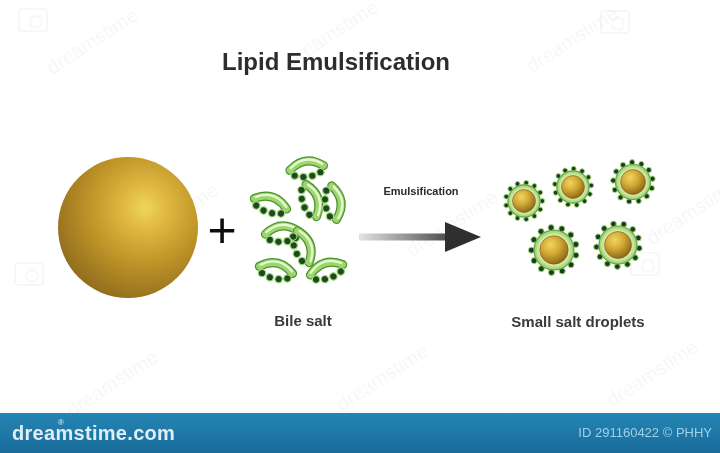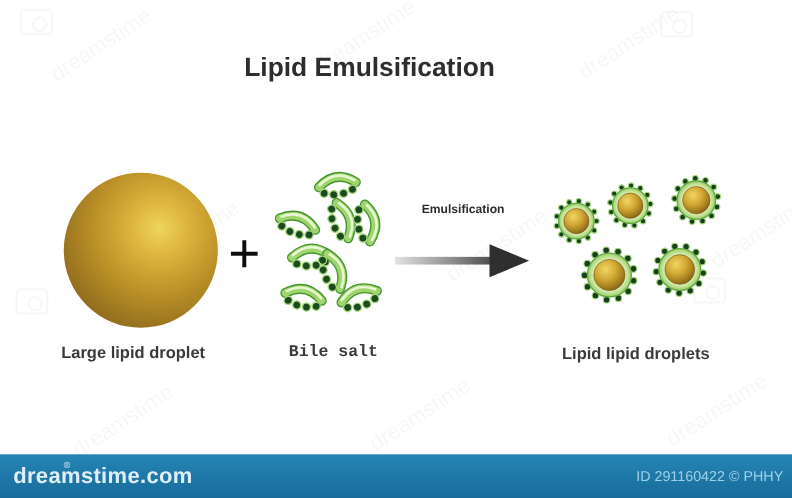--- a/index.html
+++ b/index.html
@@ -14,21 +14,21 @@
 
   .title { position:absolute; top:48px; left:0; width:672px; text-align:center;
            font-size:24px; font-weight:600; color:#2d2d2d; }
 
   
   .large-droplet { position:absolute; left:58px; top:157px; width:140px; height:141px; border-radius:50%;
     background:radial-gradient(circle at 62% 36%, #efd55c 0%, #ddb53e 20%, #bd9228 46%, #9b751f 70%, #7f5f18 90%, #6e5314 100%); }
 
   .caption { position:absolute; font-size:15px; font-weight:600; color:#3a3a3a; text-align:center; }
   .cap-large { left:21px;  width:200px; top:312px; }
-  .cap-bile  { left:253px; width:100px; top:312px;font-family:Liberation Mono, monospace; }
+  .cap-bile  { left:253px; width:100px; top:312px; }
   .cap-small { left:478px; width:200px; top:313px; }
 
   .plus { position:absolute; left:196px; top:202px; width:52px; height:58px; text-align:center;
           font-size:50px; font-weight:400; line-height:56px; color:#0d0d0d; }
 
   .bile-svg   { position:absolute; left:250px; top:148px; }
   .arrow-label{ position:absolute; left:352px; top:185px; width:138px; text-align:center;
                 font-size:11px; font-weight:700; color:#2b2b2b; }
   .arrow-svg  { position:absolute; left:357px; top:220px; }
   .micelle-svg{ position:absolute; left:495px; top:155px; }
@@ -58,21 +58,20 @@
     <span class="wm-text" style="left:600px;top:362px">dreamstime</span>
     <div class="wm-cam" style="left:18px;top:8px"></div>
     <div class="wm-cam" style="left:600px;top:10px"></div>
     <div class="wm-cam" style="left:14px;top:262px"></div>
     <div class="wm-cam" style="left:630px;top:252px"></div>
   </div>
 
   <div class="title">Lipid Emulsification</div>
 
   <div class="large-droplet"></div>
-  <div class="caption cap-large">Large lipid droplet</div>
 
   <div class="plus">+</div>
 
   <svg class="bile-svg" width="112" height="140" viewBox="0 0 112 140">
     <defs>
       <g id="bilesalt">
         <path d="M-17,5 Q0,-9 17,5" stroke="#47942f" stroke-width="9" fill="none" stroke-linecap="round"></path>
         <path d="M-17,5 Q0,-9 17,5" stroke="#9fd56d" stroke-width="6.5" fill="none" stroke-linecap="round"></path>
         <path d="M-16,3 Q0,-9.5 16,3" stroke="#e8f7d2" stroke-width="2.4" fill="none" stroke-linecap="round"></path>
         <circle cx="-13" cy="11" r="3.7" fill="#1b4a21" stroke="#a9da80" stroke-width="1.2"></circle>
@@ -198,21 +197,21 @@
         <circle cx="128.75264014844848" cy="69.283891984196" r="2.9" fill="#16401d" stroke="#a9da80" stroke-width="1"></circle>
         <circle cx="137.72096531236406" cy="74.3301825067369" r="2.9" fill="#16401d" stroke="#a9da80" stroke-width="1"></circle>
         <circle cx="143.3168947300808" cy="82.96623937521221" r="2.9" fill="#16401d" stroke="#a9da80" stroke-width="1"></circle>
         <circle cx="144.25846841025992" cy="93.21364603682187" r="2.9" fill="#16401d" stroke="#a9da80" stroke-width="1"></circle>
         <circle cx="140.32998316996532" cy="102.72484512002872" r="2.9" fill="#16401d" stroke="#a9da80" stroke-width="1"></circle>
         <circle cx="132.43140763436912" cy="109.32093553724468" r="2.9" fill="#16401d" stroke="#a9da80" stroke-width="1"></circle>
         <circle cx="123" cy="90" r="19" fill="url(#ringGrad)" stroke="#60a83e" stroke-width="1.2"></circle>
         <circle cx="123" cy="90" r="13.5" fill="url(#coreGrad)" stroke="#7a5c16" stroke-width="0.6"></circle>
       </g>
   </svg>
-  <div class="caption cap-small">Lipid lipid droplets</div>
+  <div class="caption cap-small">Small salt droplets</div>
 
   <div class="footer">
     <span class="brand">dreamstime.com</span>
     <span class="reg-mark">®</span>
     <span class="id-text">ID 291160422 © PHHY</span>
   </div>
 
 </div>
 
 </body></html>

